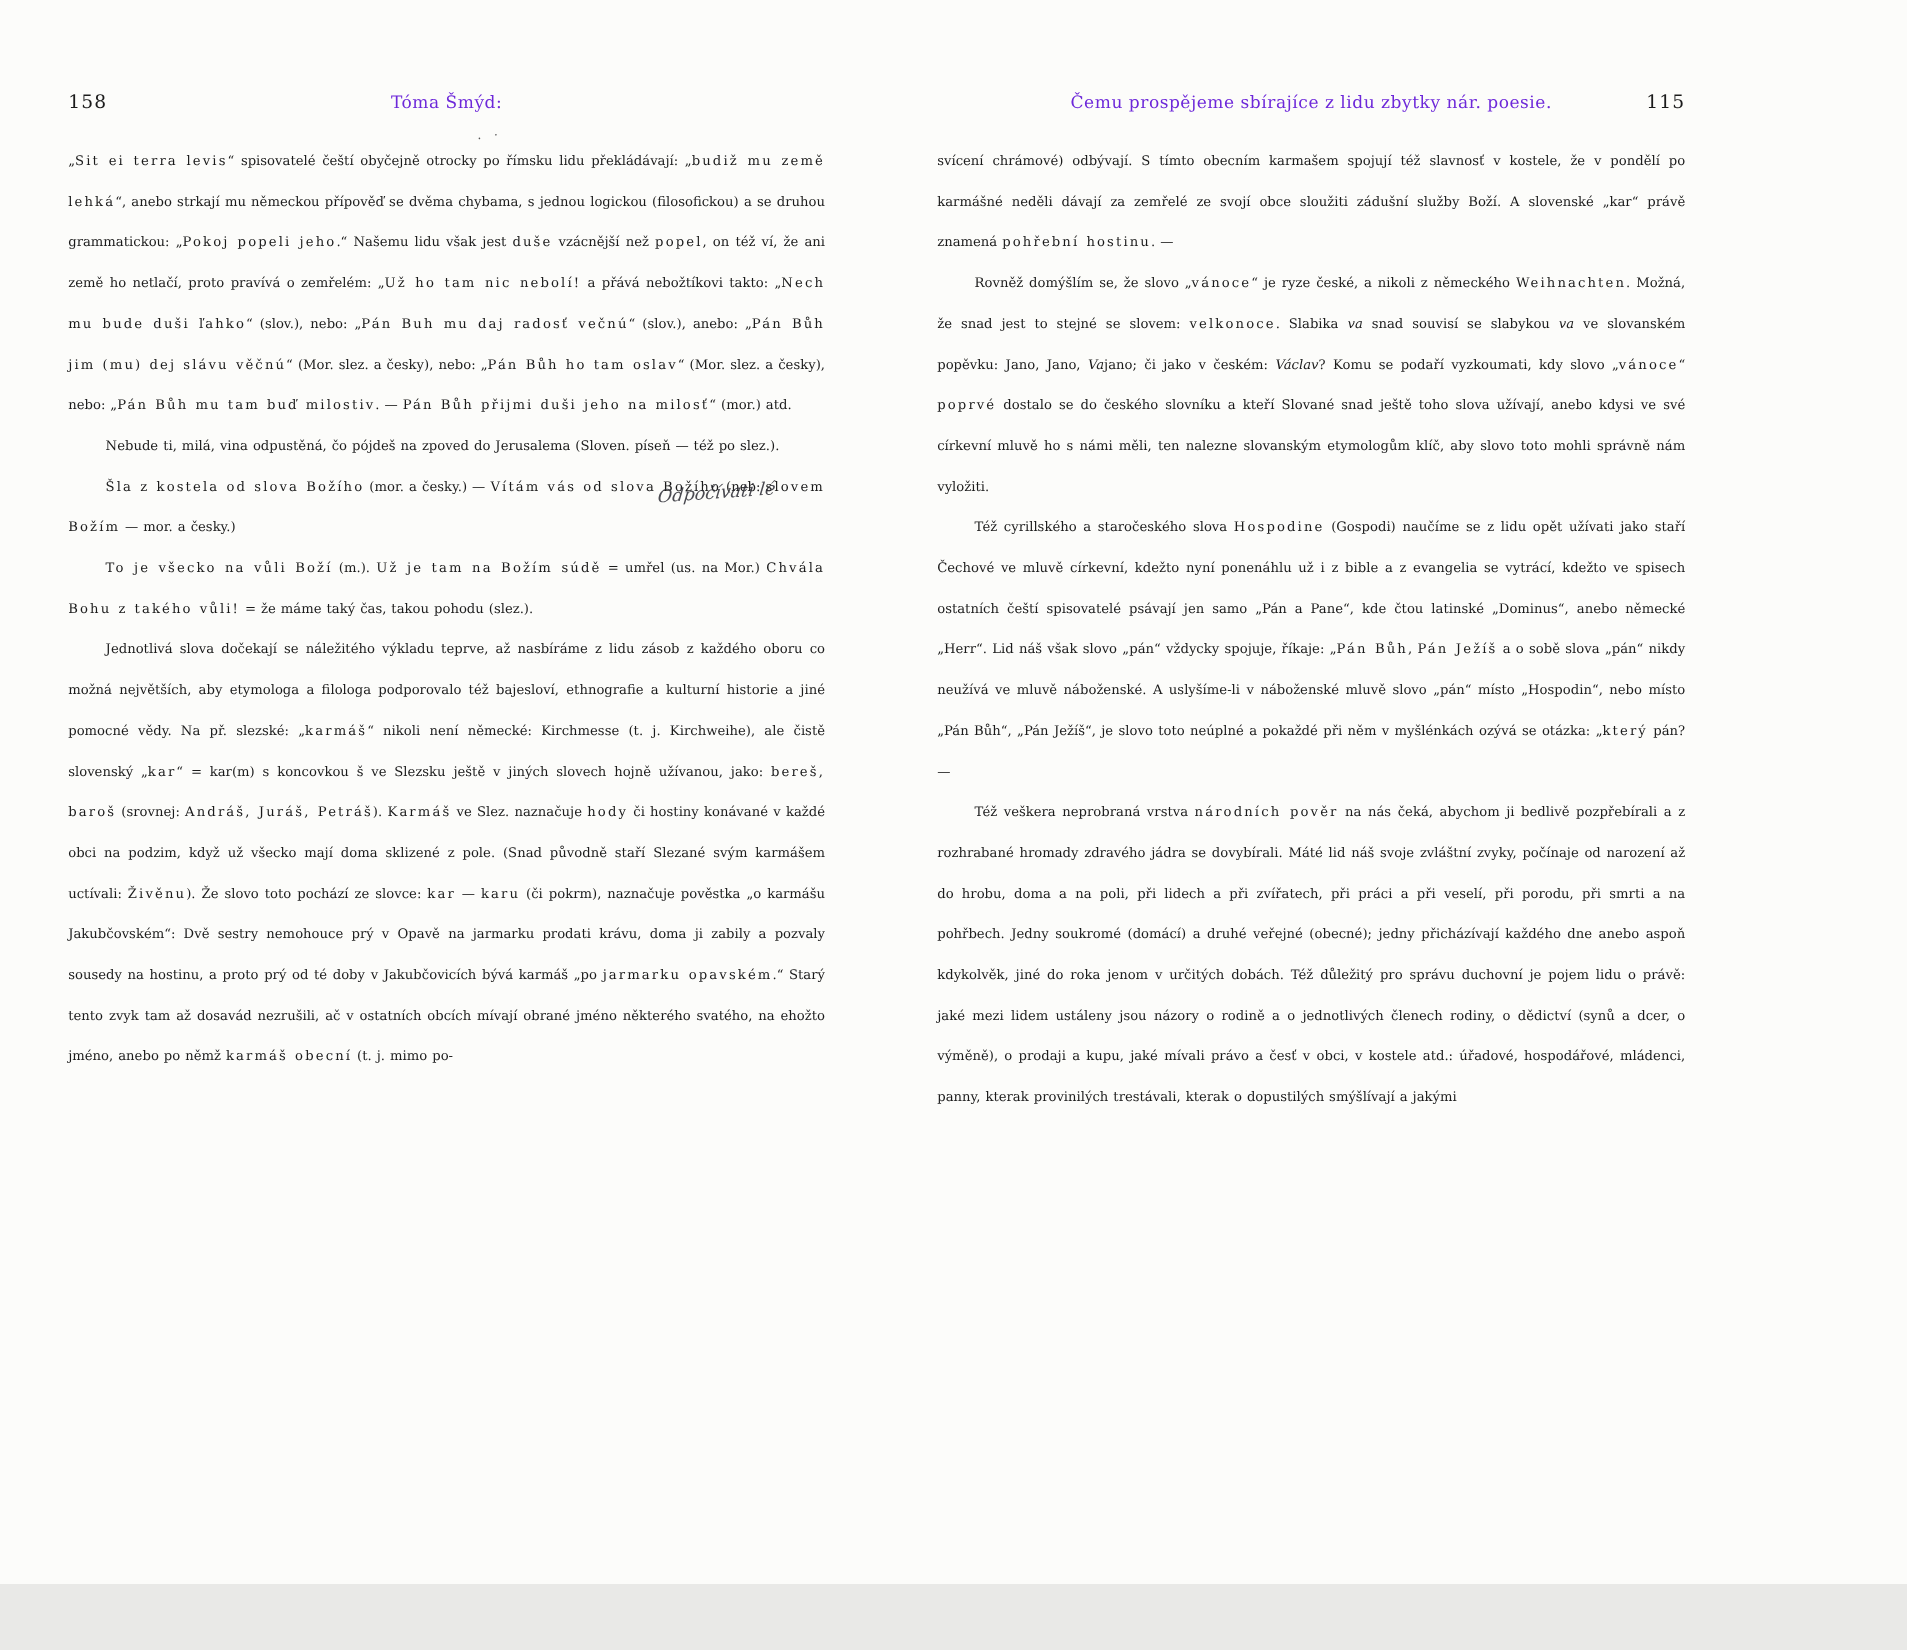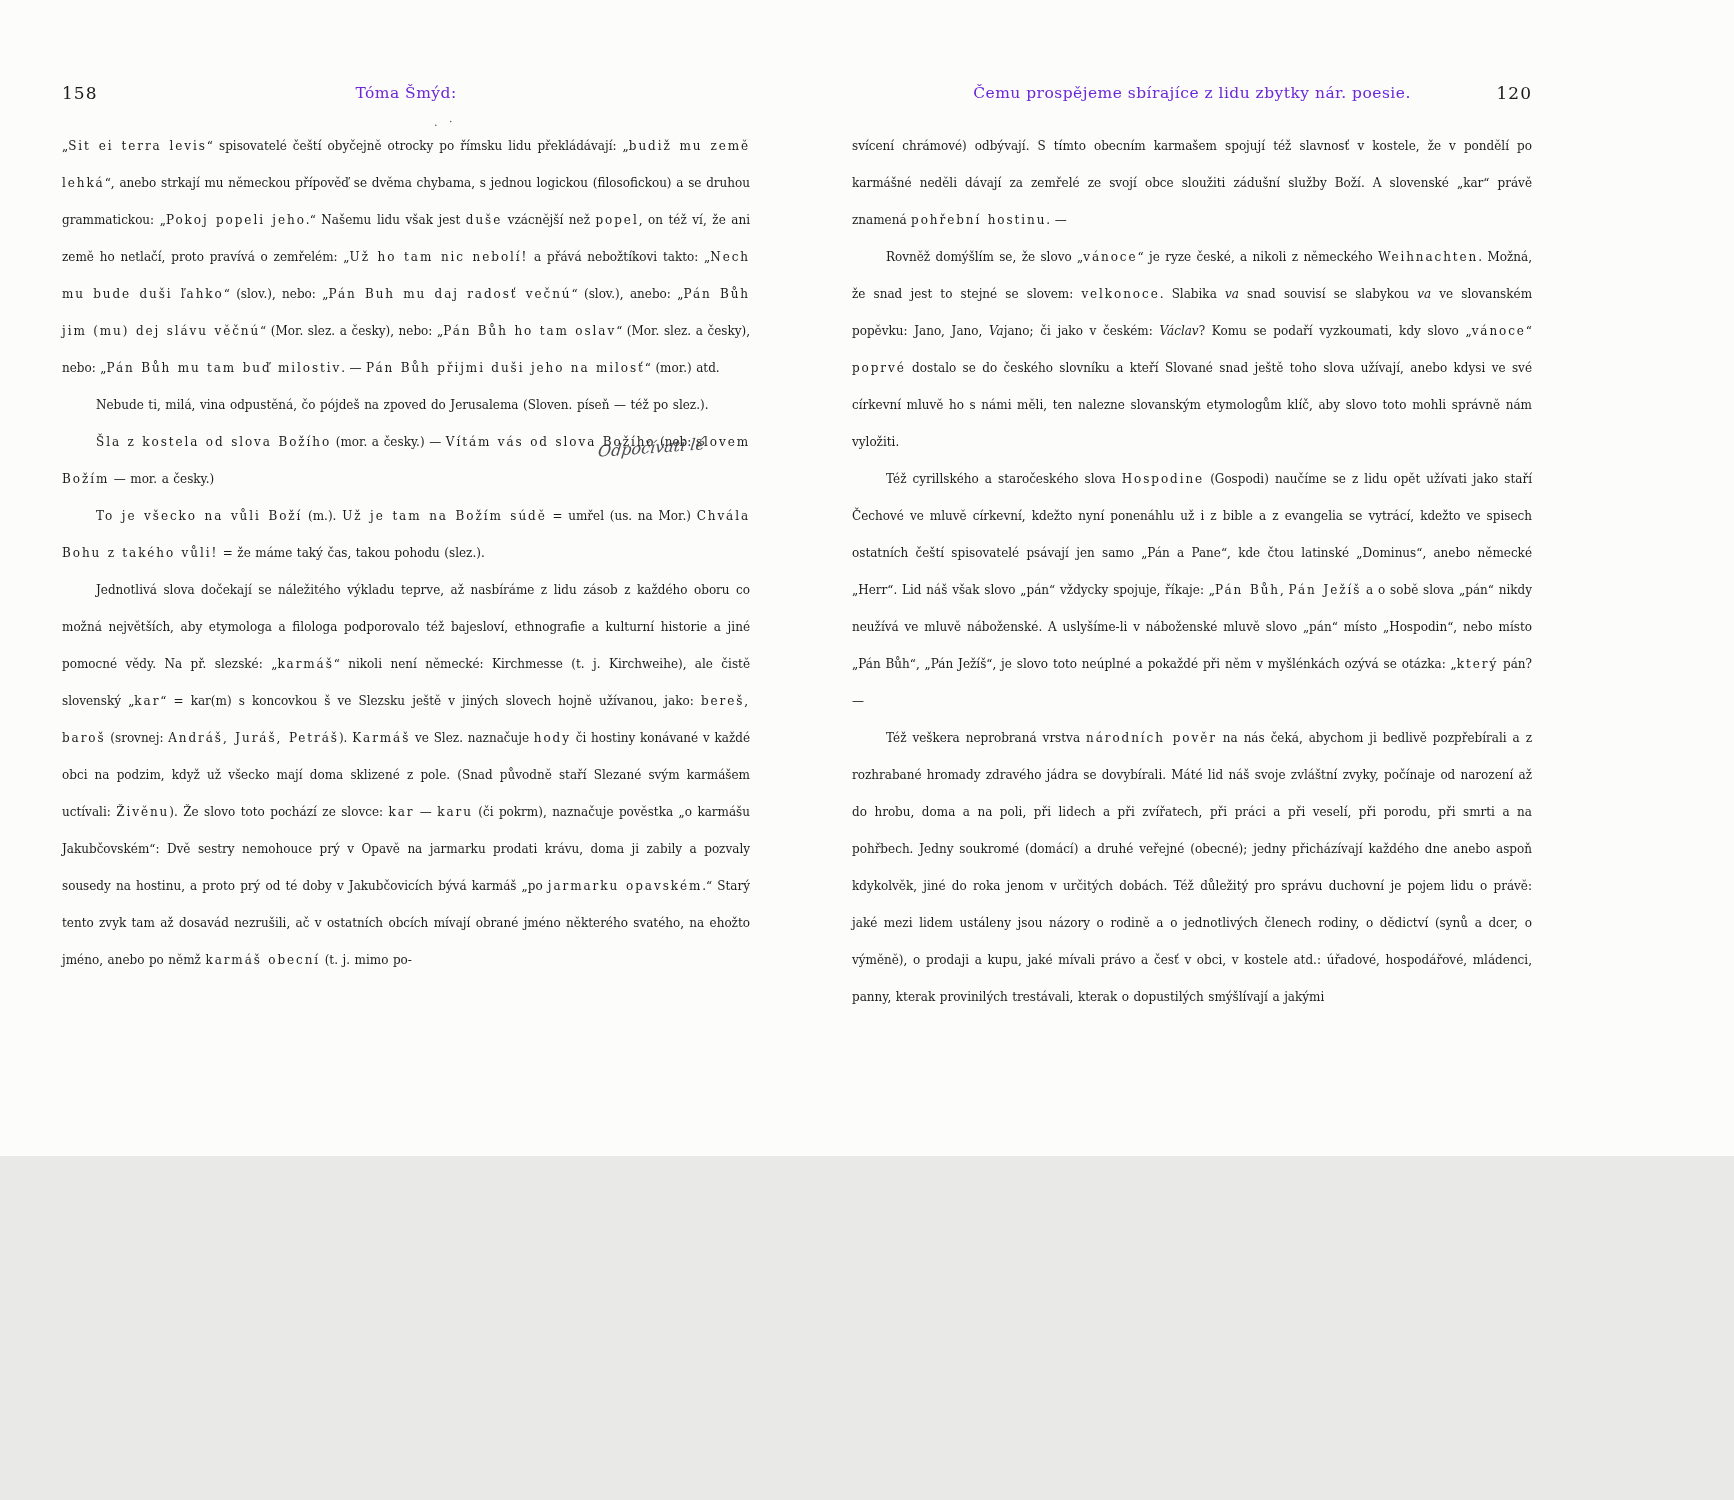--- a/index.html
+++ b/index.html
@@ -3,21 +3,21 @@
 <meta charset="utf-8">
 <style>
   html, body {
     margin: 0;
     padding: 0;
     background: #e9e9e7;
   }
   .spread {
     position: relative;
     width: 1734px;
-    height: 1156px;
+    height: 1440px;
     background: #fcfcfa;
     overflow: hidden;
     font-family: "DejaVu Serif", serif;
     color: #1b1b1b;
   }
   .page {
     position: absolute;
     top: 82px;
   }
   .page-left  { left: 62px;  width: 688px; }
@@ -101,21 +101,21 @@
       <p><span class="sp">To je všecko na vůli Boží</span> (m.). <span class="sp">Už je tam na Božím súdě</span> = umřel (us. na Mor.) <span class="sp">Chvála Bohu z takého vůli!</span> = že máme taký čas, takou pohodu (slez.).</p>
       <p>Jednotlivá slova dočekají se náležitého výkladu teprve, až nasbíráme z lidu zásob z každého oboru co možná největších, aby etymologa a filologa podporovalo též bajesloví, ethnografie a kulturní historie a jiné pomocné vědy. Na př. slezské: „<span class="sp">karmáš</span>“ nikoli není německé: Kirchmesse (t. j. Kirchweihe), ale čistě slovenský „<span class="sp">kar</span>“ = kar(m) s koncovkou š ve Slezsku ještě v jiných slovech hojně užívanou, jako: <span class="sp">bereš, baroš</span> (srovnej: <span class="sp">Andráš, Juráš, Petráš</span>). <span class="sp">Karmáš</span> ve Slez. naznačuje <span class="sp">hody</span> či hostiny konávané v každé obci na podzim, když už všecko mají doma sklizené z pole. (Snad původně staří Slezané svým karmášem uctívali: <span class="sp">Živěnu</span>). Že slovo toto pochází ze slovce: <span class="sp">kar</span> — <span class="sp">karu</span> (či pokrm), naznačuje pověstka „o karmášu Jakubčovském“: Dvě sestry nemohouce prý v Opavě na jarmarku prodati krávu, doma ji zabily a pozvaly sousedy na hostinu, a proto prý od té doby v Jakubčovicích bývá karmáš „po <span class="sp">jarmarku opavském</span>.“ Starý tento zvyk tam až dosavád nezrušili, ač v ostatních obcích mívají obrané jméno některého svatého, na ehožto jméno, anebo po němž <span class="sp">karmáš obecní</span> (t. j. mimo po-</p>
     </div>
 
     <span class="handwritten">Odpočívati lé</span>
   </div>
 
   <div class="page page-right">
     <div class="running-head">
       <span class="rtitle">Čemu prospějeme sbírajíce z lidu zbytky nár. poesie.</span>
-      <span class="pageno">120</span>
+      <span class="pageno">115</span>
     </div>
 
     <div class="body-text">
       <p class="noindent">svícení chrámové) odbývají. S tímto obecním karmašem spojují též slavnosť v kostele, že v pondělí po karmášné neděli dávají za zemřelé ze svojí obce sloužiti zádušní služby Boží. A slovenské „kar“ právě znamená <span class="sp">pohřební hostinu</span>. —</p>
       <p>Rovněž domýšlím se, že slovo „<span class="sp">vánoce</span>“ je ryze české, a nikoli z německého <span class="sp">Weihnachten</span>. Možná, že snad jest to stejné se slovem: <span class="sp">velkonoce</span>. Slabika <i>va</i> snad souvisí se slabykou <i>va</i> ve slovanském popěvku: Jano, Jano, <i>Va</i>jano; či jako v českém: <i>Václav</i>? Komu se podaří vyzkoumati, kdy slovo „<span class="sp">vánoce</span>“ <span class="sp">poprvé</span> dostalo se do českého slovníku a kteří Slované snad ještě toho slova užívají, anebo kdysi ve své církevní mluvě ho s námi měli, ten nalezne slovanským etymologům klíč, aby slovo toto mohli správně nám vyložiti.</p>
       <p>Též cyrillského a staročeského slova <span class="sp">Hospodine</span> (Gospodi) naučíme se z lidu opět užívati jako staří Čechové ve mluvě církevní, kdežto nyní ponenáhlu už i z bible a z evangelia se vytrácí, kdežto ve spisech ostatních čeští spisovatelé psávají jen samo „Pán a Pane“, kde čtou latinské „Dominus“, anebo německé „Herr“. Lid náš však slovo „pán“ vždycky spojuje, říkaje: „<span class="sp">Pán Bůh</span>, <span class="sp">Pán Ježíš</span> a o sobě slova „pán“ nikdy neužívá ve mluvě náboženské. A uslyšíme-li v náboženské mluvě slovo „pán“ místo „Hospodin“, nebo místo „Pán Bůh“, „Pán Ježíš“, je slovo toto neúplné a pokaždé při něm v myšlénkách ozývá se otázka: „<span class="sp">který</span> pán? —</p>
       <p>Též veškera neprobraná vrstva <span class="sp">národních pověr</span> na nás čeká, abychom ji bedlivě pozpřebírali a z rozhrabané hromady zdravého jádra se dovybírali. Máté lid náš svoje zvláštní zvyky, počínaje od narození až do hrobu, doma a na poli, při lidech a při zvířatech, při práci a při veselí, při porodu, při smrti a na pohřbech. Jedny soukromé (domácí) a druhé veřejné (obecné); jedny přicházívají každého dne anebo aspoň kdykolvěk, jiné do roka jenom v určitých dobách. Též důležitý pro správu duchovní je pojem lidu o právě: jaké mezi lidem ustáleny jsou názory o rodině a o jednotlivých členech rodiny, o dědictví (synů a dcer, o výměně), o prodaji a kupu, jaké mívali právo a česť v obci, v kostele atd.: úřadové, hospodářové, mládenci, panny, kterak provinilých trestávali, kterak o dopustilých smýšlívají a jakými</p>
     </div>
   </div>
 

